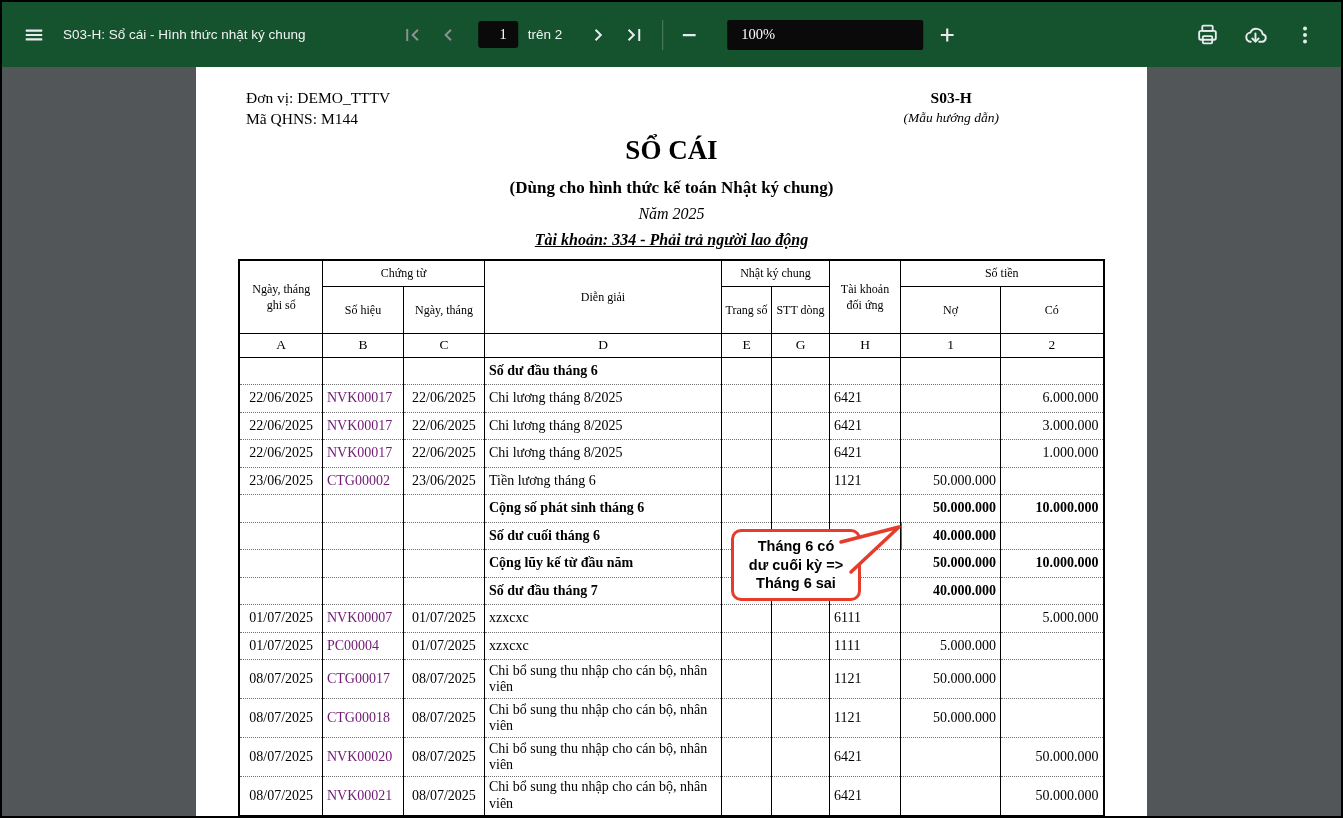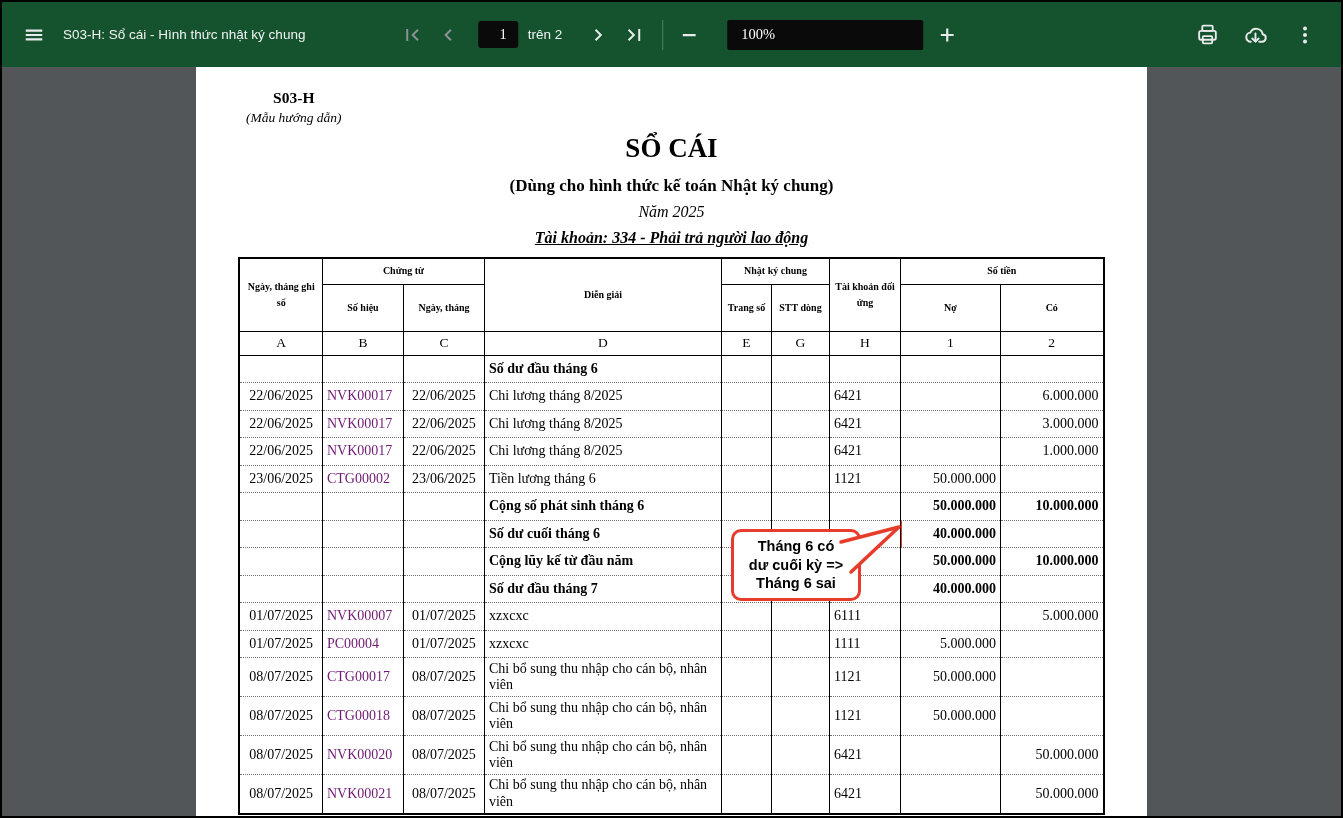--- a/index.html
+++ b/index.html
@@ -53,21 +53,21 @@
   .form-note { font-style:italic; font-size:13.5px; line-height:19px; }
   .doc-title   { text-align:center; font-weight:bold; font-size:27px; margin-top:5px; line-height:32px; }
   .doc-subtitle{ text-align:center; font-weight:bold; font-size:17px; margin-top:11px; line-height:22px; }
   .doc-year    { text-align:center; font-style:italic; font-size:16px; margin-top:4px; line-height:21px; }
   .doc-account { text-align:center; font-style:italic; font-weight:bold; font-size:16px; margin-top:5px; line-height:21px;text-decoration:underline; }
   
   table.ledger { border-collapse:collapse; margin:9px auto 0 auto; table-layout:fixed; width:864px; }
   table.ledger { border:2px solid #000; }
   .ledger th, .ledger td { border-left:1px solid #000; border-right:1px solid #000; overflow:hidden; }
   .ledger thead th { border-top:1px solid #000; border-bottom:1px solid #000;
-    font-weight:bold; font-size:10px; text-align:center; vertical-align:middle;
+    font-weight:normal; font-size:12px; text-align:center; vertical-align:middle;
     line-height:16px; padding:2px 3px; }
   .ledger thead .letters td { text-align:center; font-size:13.5px; font-weight:normal;
     height:24px; border-bottom:1px solid #000; }
   .ledger tbody td { border-top:1px dotted #707070; font-size:14px; vertical-align:middle;
     padding:2px 4px; height:27.5px; line-height:16.5px; }
   .ledger tbody tr:first-child td { border-top:none; }
   .row-bold td { font-weight:bold; }
   .c-center { text-align:center; padding:2px 1px; }
   .c-doc { text-align:left; padding-left:4px; }
   .c-desc { text-align:left; padding-left:5px; }
@@ -161,20 +161,24 @@
           <circle class="ic" cx="12" cy="18.6" r="2"></circle>
         </svg>
       </button>
     </div>
   </div>
 
   <div class="page-area">
     <div class="pdf-page">
 
       <div class="doc-header">
+        <div class="doc-header-left">
+          <div>Đơn vị: DEMO_TTTV</div>
+          <div>Mã QHNS:  M144</div>
+        </div>
         <div class="doc-header-right">
           <div class="form-code">S03-H</div>
           <div class="form-note">(Mẫu hướng dẫn)</div>
         </div>
       </div>
 
       <div class="doc-title">SỔ CÁI</div>
       <div class="doc-subtitle">(Dùng cho hình thức kế toán Nhật ký chung)</div>
       <div class="doc-year">Năm 2025</div>
       <div class="doc-account">Tài khoản: 334 - Phải trả người lao động</div>

